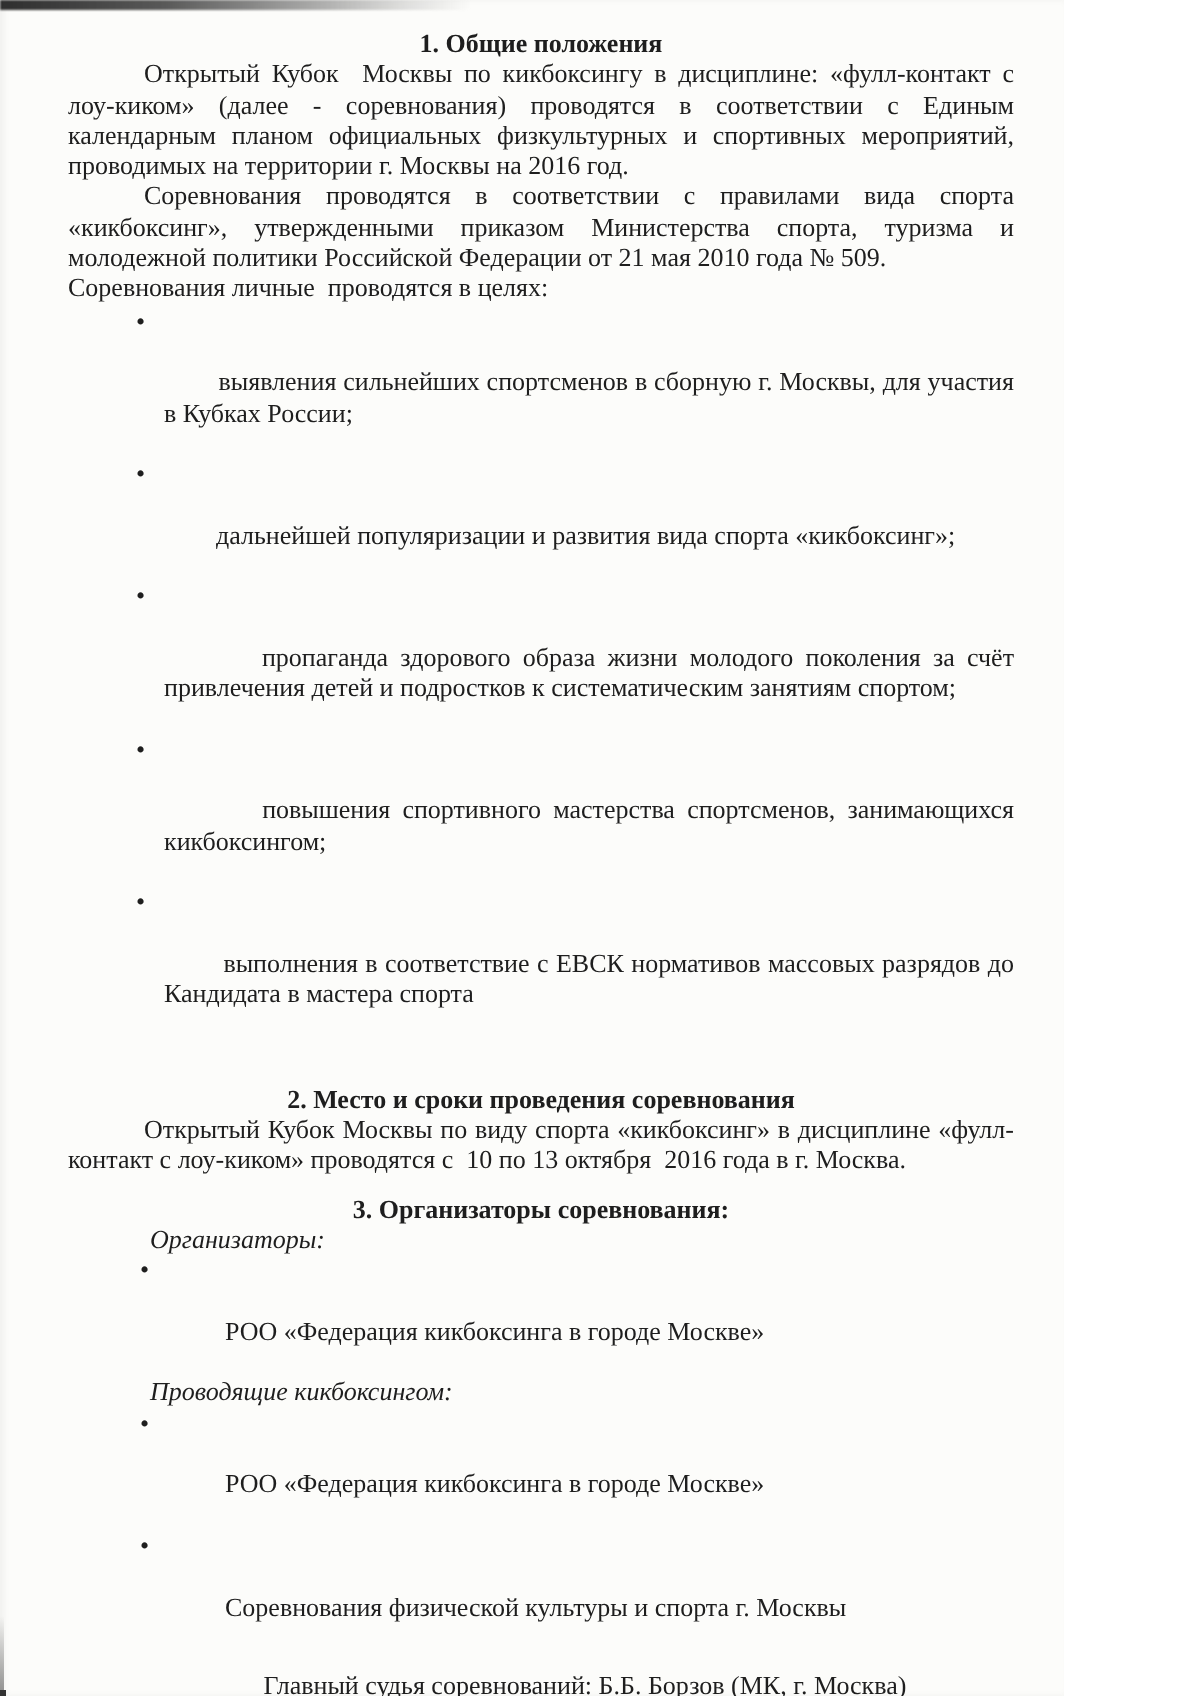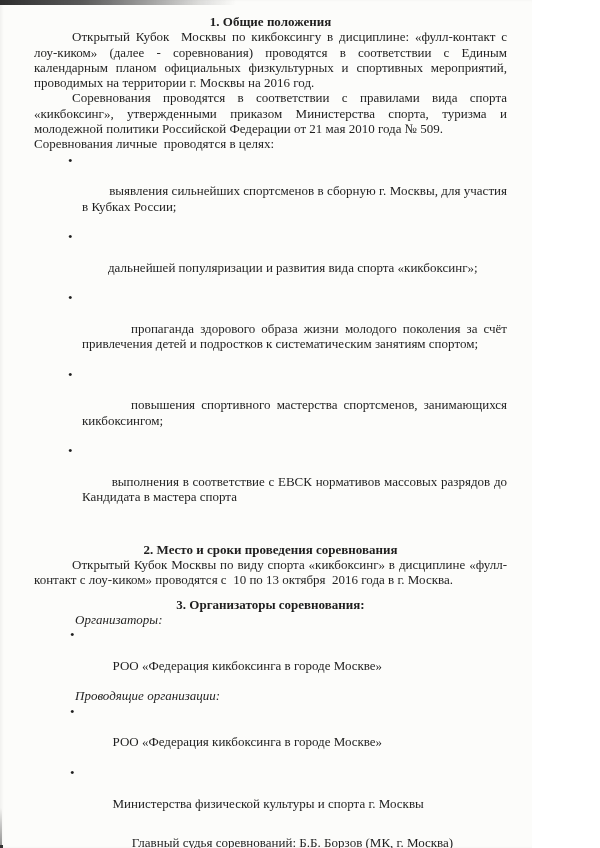--- a/index.html
+++ b/index.html
@@ -130,29 +130,29 @@
 
     <div class="h h-org">3. Организаторы соревнования:</div>
     <div class="orgblock">
       <p class="body org-label">Организаторы:</p>
       <ul class="orglist">
         <li>
           <span class="dot">•</span>
           <span>РОО «Федерация кикбоксинга в городе Москве»</span>
         </li>
       </ul>
-      <p class="body cond-label">Проводящие организации:</p>
+      <p class="body cond-label">Проводящие кикбоксингом:</p>
       <ul class="orglist">
         <li>
           <span class="dot">•</span>
           <span>РОО «Федерация кикбоксинга в городе Москве»</span>
         </li>
         <li>
           <span class="dot">•</span>
-          <span>Министерства физической культуры и спорта г. Москвы</span>
+          <span>Соревнования физической культуры и спорта г. Москвы</span>
         </li>
       </ul>
     </div>
     <div class="officials">
       <p>Главный судья соревнований: Б.Б. Борзов (МК, г. Москва)</p>
       <p>Главный секретарь соревнований: Н.М. Омельянова (1к, г. Москва)</p>
 
     </div>
 
   </div>

